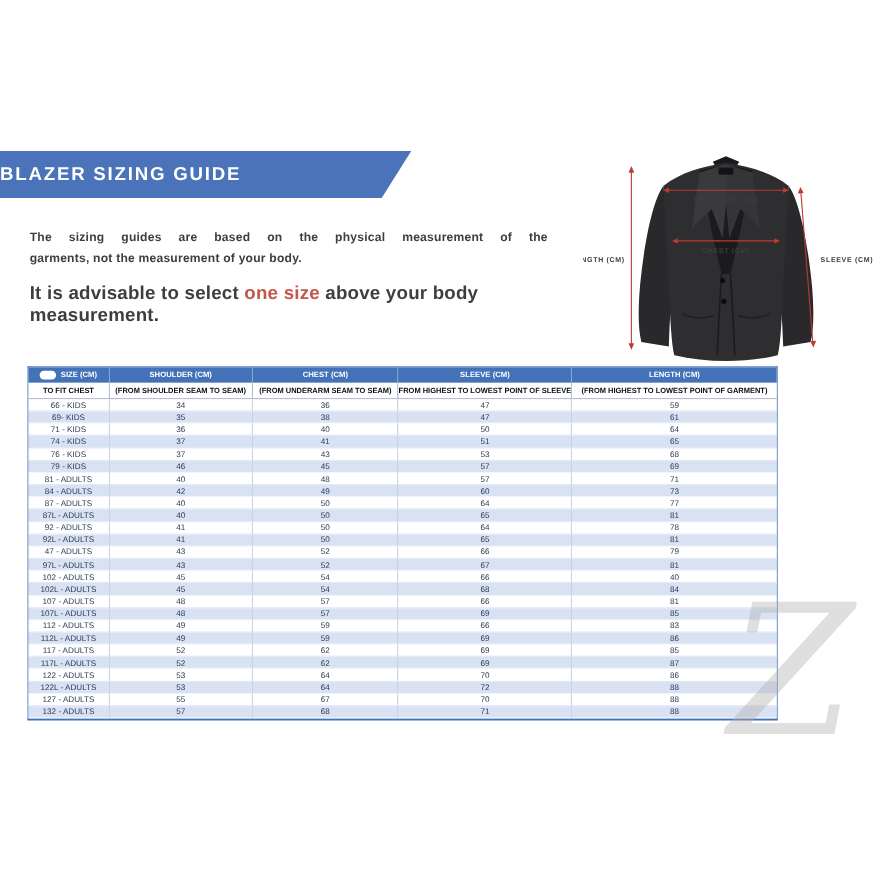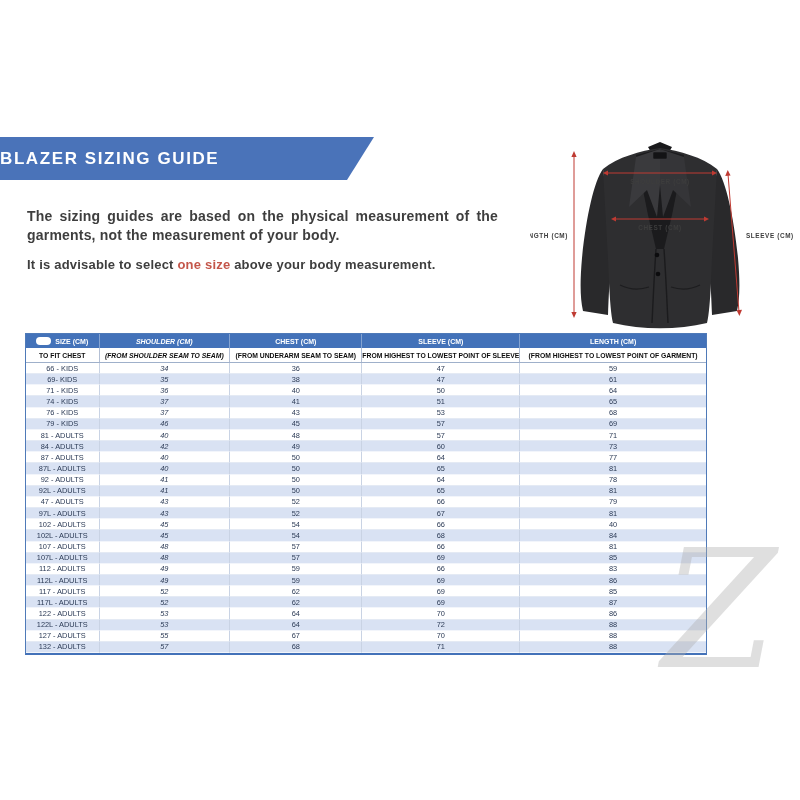--- a/index.html
+++ b/index.html
@@ -8,24 +8,24 @@
   #page { position:relative; width:800px; height:800px; background:#ffffff; overflow:hidden; margin:0 auto; }
 
   
   .banner { position:absolute; left:0; top:137px; width:374px; height:43px;
     background:#4a73b9; clip-path:polygon(0 0,100% 0,calc(100% - 27px) 100%,0 100%);
     display:flex; align-items:center; }
   .banner-title { color:#ffffff; font-size:17px; font-weight:bold; letter-spacing:1.6px; }
 
   
   .intro { position:absolute; left:27px; top:207px; width:471px; color:#3e3e3e;
-    font-size:14px; font-weight:bold; letter-spacing:0.2px; line-height:19px; }
+    font-size:11px; font-weight:bold; letter-spacing:0.2px; line-height:19px; }
   .intro .justified { text-align:justify; text-align-last:justify; }
   .advice { position:absolute; left:27px; top:257px; width:520px; color:#3e3e3e;
-    font-size:13px; font-weight:bold; letter-spacing:0.2px; }
+    font-size:17px; font-weight:bold; letter-spacing:0.2px; }
   .hl { font-weight:bold; }
 
   
   .diagram { position:absolute; left:530px; top:123px; width:265px; height:212px; }
   .diagram svg { display:block; }
   .anno-text { font-size:6.4px; font-weight:bold; letter-spacing:0.6px; fill:#3d3d3d; }
 
   
   .size-table { position:absolute; left:25px; top:333px; width:682px;
     border:1px solid #4f7ab8; border-bottom:2px solid #4372b9; background:#fff; }
@@ -38,21 +38,21 @@
   .shcell { display:flex; align-items:center; justify-content:center; color:#0d0d0d;
     font-size:6.8px; font-weight:bold; border-right:1px solid #b3bfd4; overflow:hidden; white-space:nowrap; }
   .shcell:last-child { border-right:none; }
   .tbody { display:flex; flex-direction:column; height:290px; }
   .trow { display:flex; flex:1 1 0; background:#ffffff; }
   .trow.alt { background:#d9e2f3; }
   .tcell { display:flex; align-items:center; justify-content:center; color:#2b3a55;
     font-size:7.4px; border-right:1px solid #c9d3e4; border-bottom:1px solid #e4eaf4; overflow:hidden; white-space:nowrap; }
   .trow.alt .tcell { border-bottom:1px solid #f2f5fb; }
   .tcell:last-child { border-right:none; }
-  .c1 { width:81px; } .c2 { width:144px;font-style:italic; } .c3 { width:146px; } .c4 { width:174px; } .c5 { width:205px; }
+  .c1 { width:81px; } .c2 { width:144px; } .c3 { width:146px; } .c4 { width:174px; } .c5 { width:205px; }
 
   
   .watermark { position:absolute; left:662px; top:520px; width:160px; height:200px;
     font-family:"DejaVu Serif", serif; font-style:italic; font-size:165px; line-height:180px;
     color:rgba(176,176,176,0.40); pointer-events:none; z-index:5; }
 </style>
 </head>
 <body>
 
 <div id="page">

